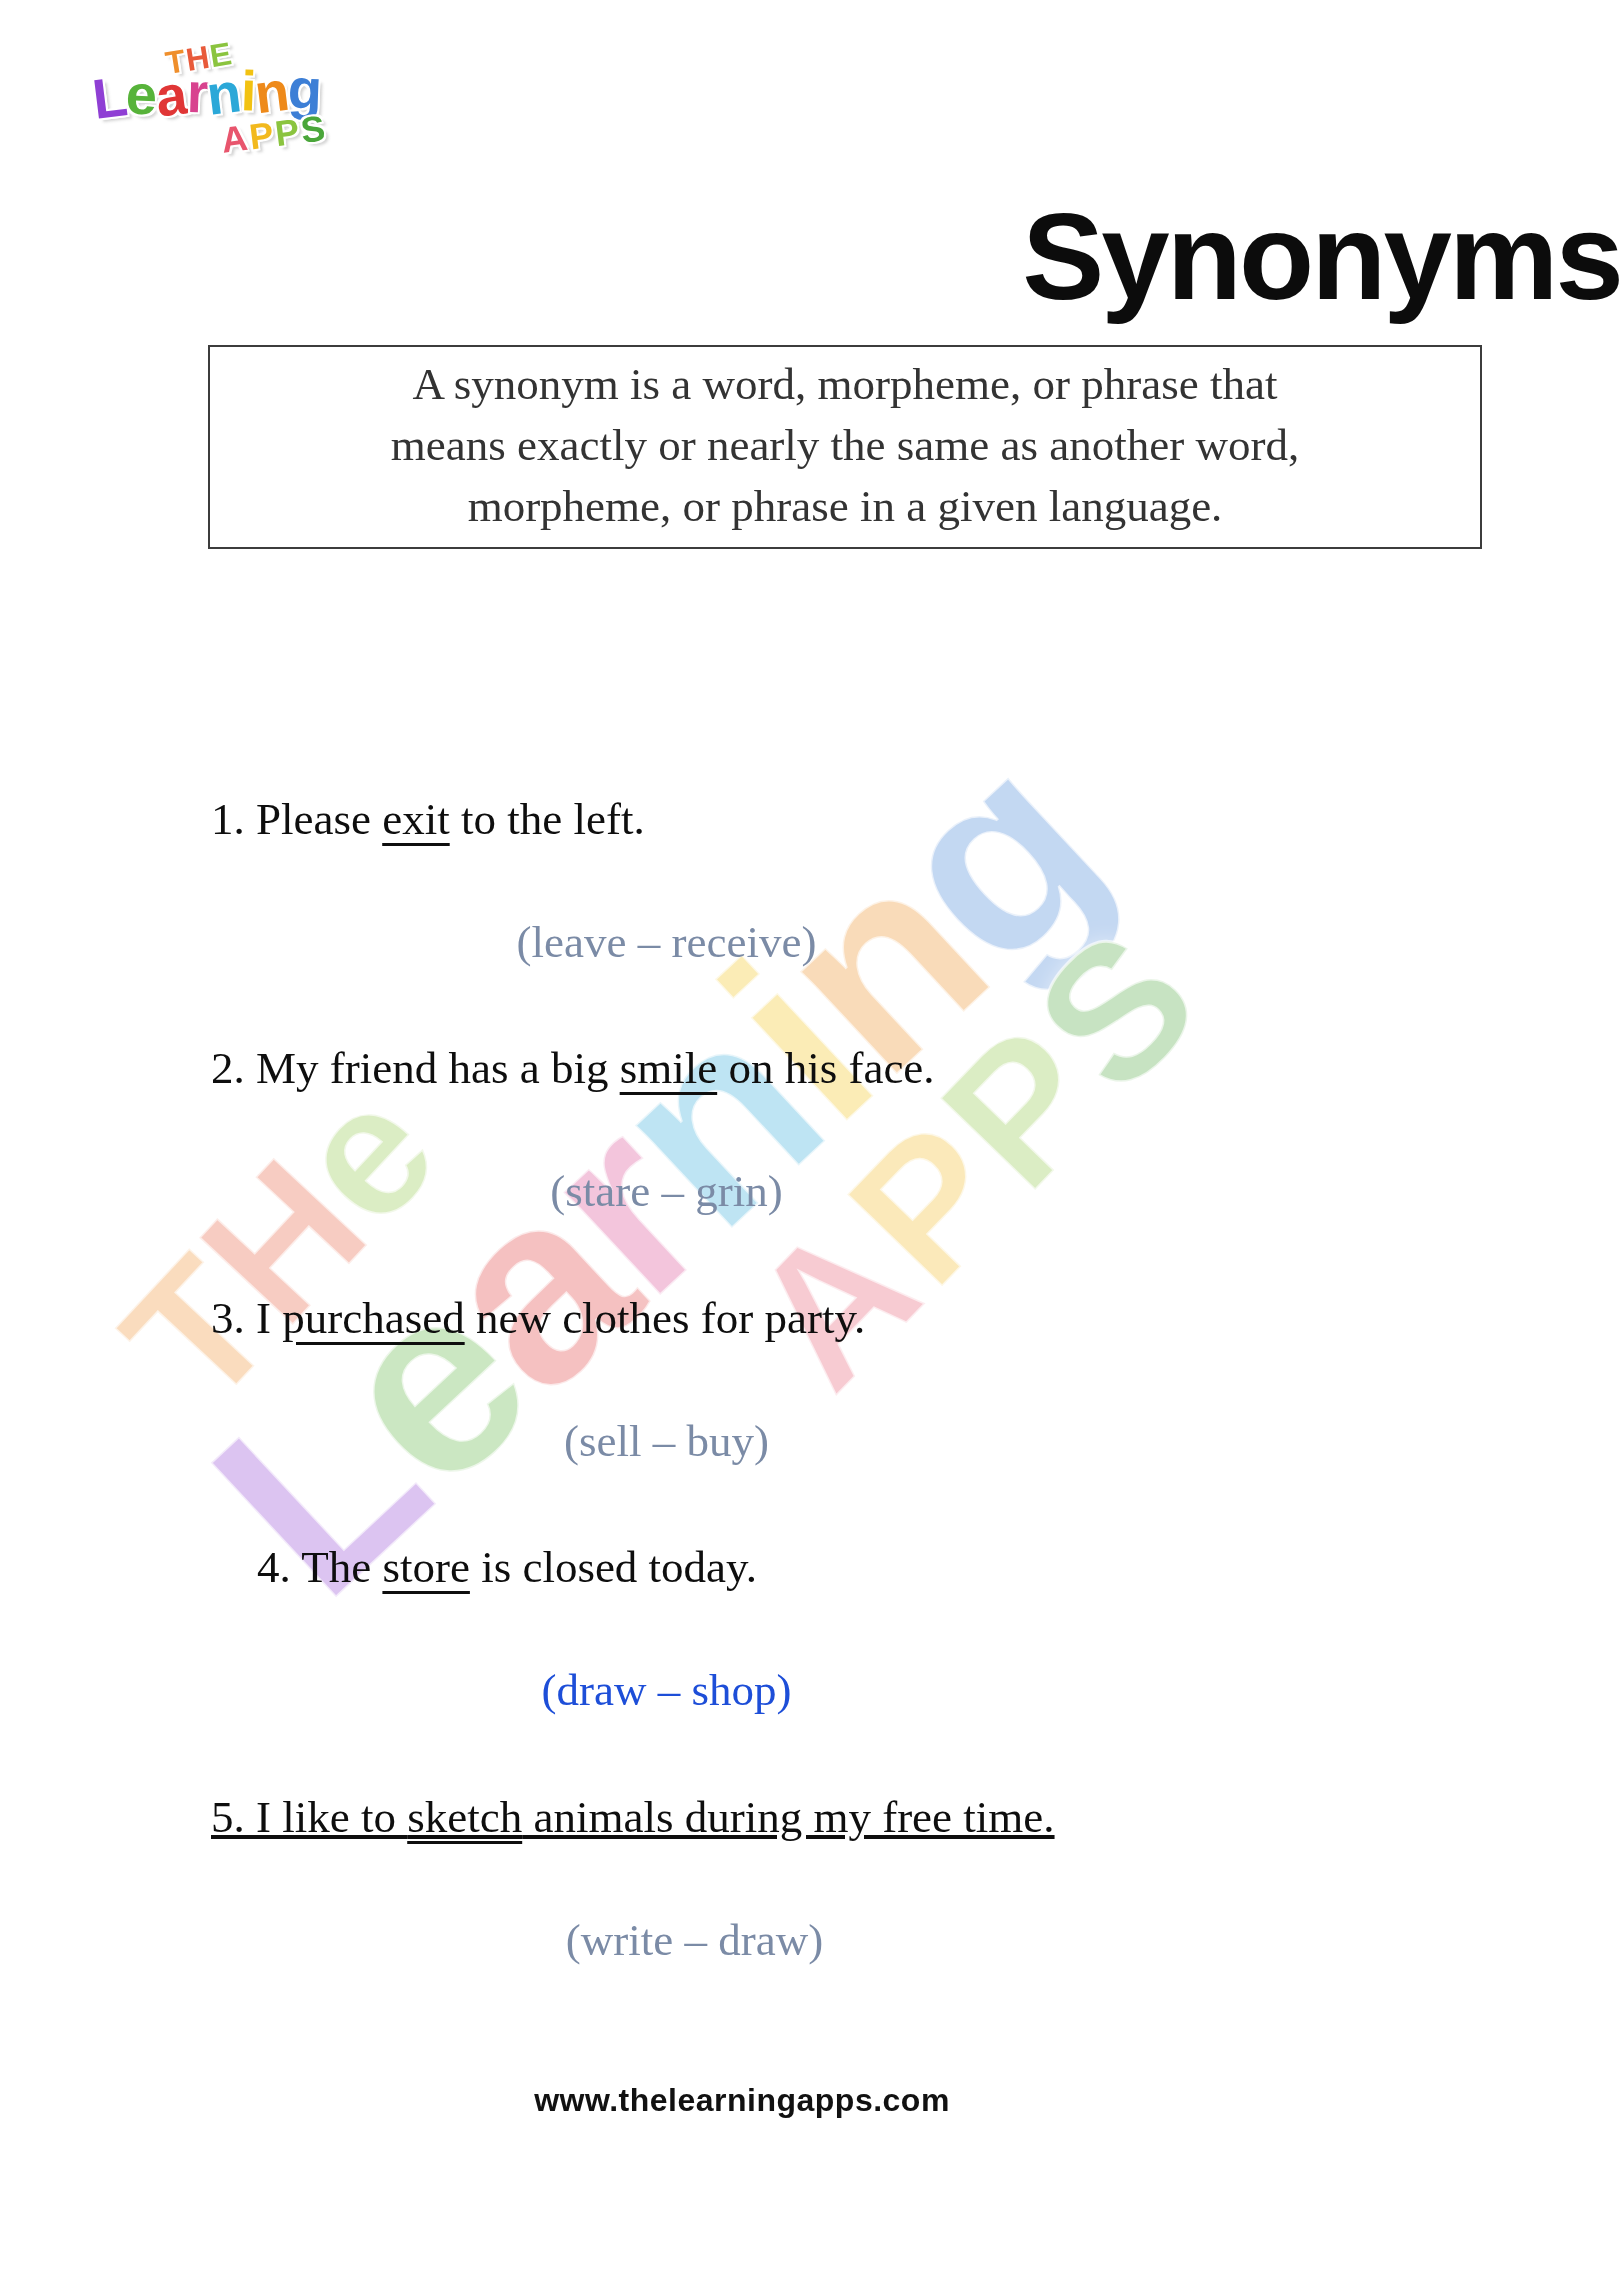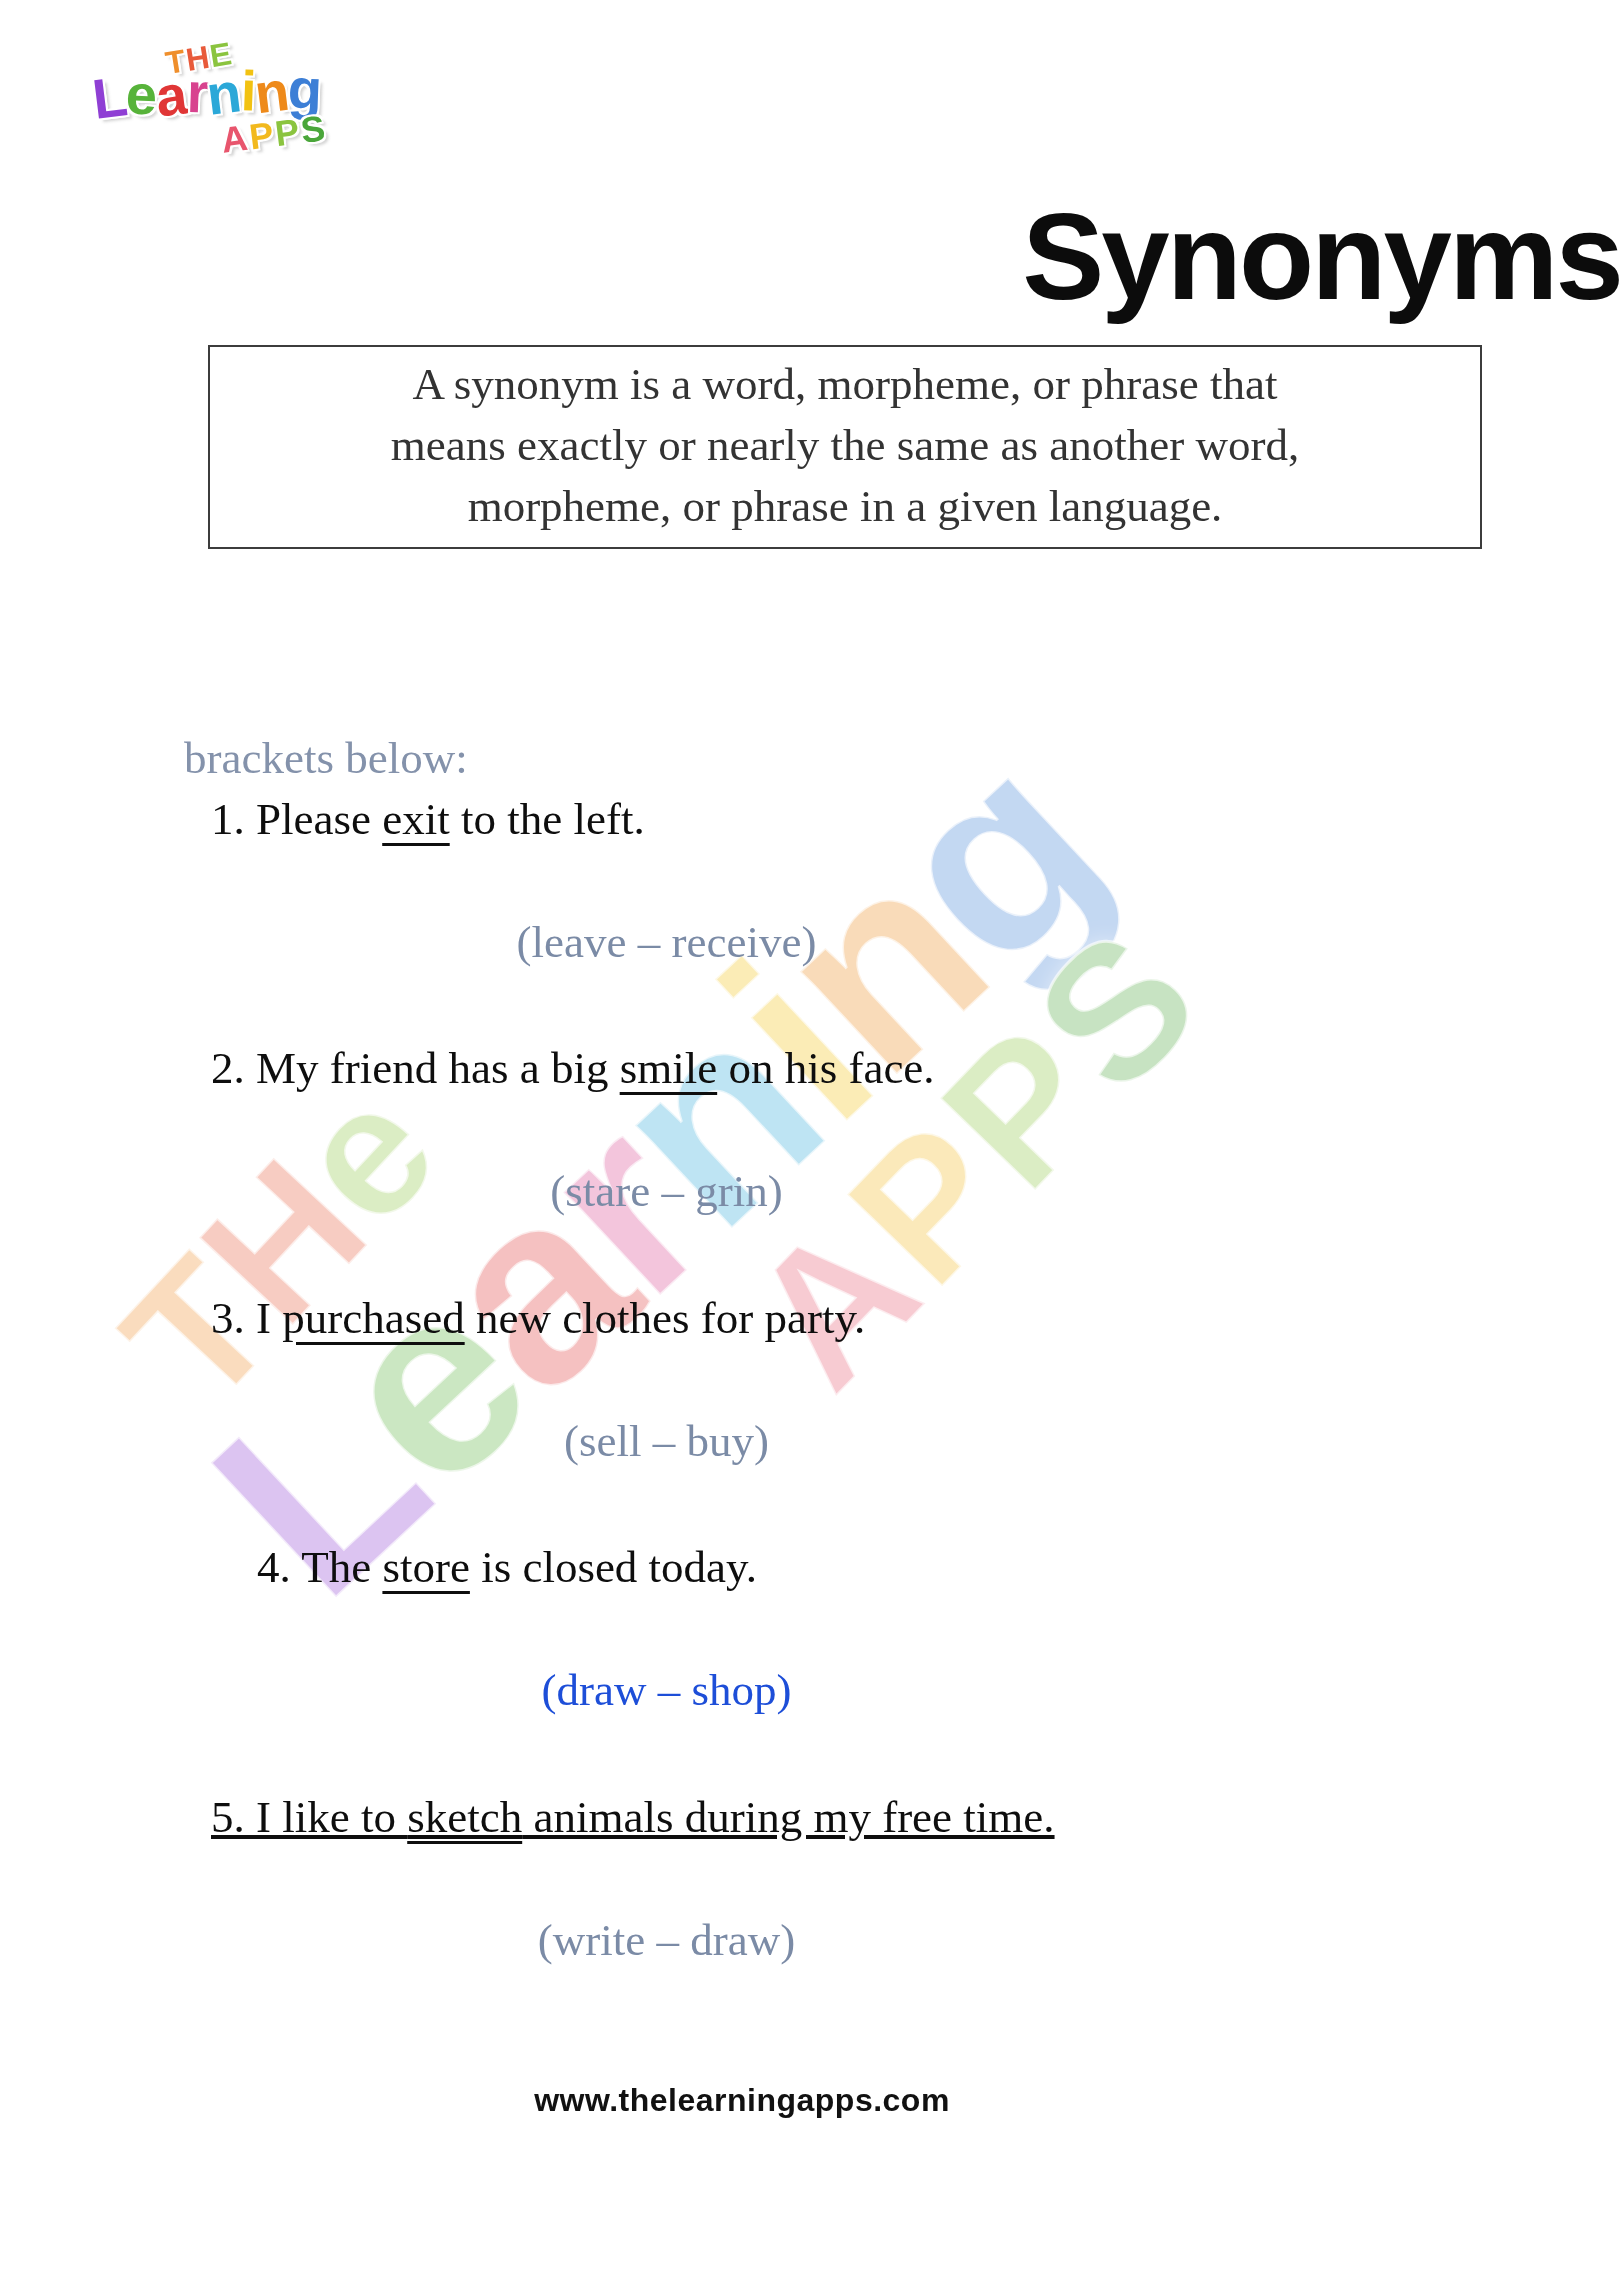--- a/index.html
+++ b/index.html
@@ -76,21 +76,21 @@
   }
   .options{
     position:absolute;left:0;width:1333px;
     text-align:center;
     font-size:45px;line-height:55px;
   }
   .s1{top:792px;} .o1{top:915px;}
   .s2{top:1041px;} .o2{top:1164px;}
   .s3{top:1291px;} .o3{top:1414px;}
   .s4{top:1540px;margin-left:46px;} .o4{top:1663px;}
-  .s5{top:1790px;text-decoration:underline;} .o5{top:1913px;}
+  .s5{top:1790px;text-decoration:underline;} .o5{top:1913px;padding-left:28px;}
   .footer{
     position:absolute;left:0;top:2082px;width:1484px;
     text-align:center;
     font-family:"Liberation Sans", sans-serif;
     font-weight:bold;font-size:32px;letter-spacing:0.5px;
     color:#111111;
   }
 </style>
 </head>
 <body>
@@ -113,21 +113,20 @@
 
     <div class="doc-title">Synonyms</div>
 
     <div class="def-box">
       <div>A synonym is a word, morpheme, or phrase that</div>
       <div>means exactly or nearly the same as another word,</div>
       <div>morpheme, or phrase in a given language.</div>
     </div>
 
     <div class="question" style="color: rgb(132, 146, 171);">
-      <div>brackets below:</div>
     </div>
 
     <div class="sentence s1"><span>1. Please </span><span class="uword">exit</span><span> to the left.</span></div>
     <div class="options o1" style="color: rgb(123, 139, 166);">(leave – receive)</div>
 
     <div class="sentence s2"><span>2. My friend has a big </span><span class="uword">smile</span><span> on his face.</span></div>
     <div class="options o2" style="color: rgb(123, 139, 166);">(stare – grin)</div>
 
     <div class="sentence s3"><span>3. I </span><span class="uword">purchased</span><span> new clothes for party.</span></div>
     <div class="options o3" style="color: rgb(123, 139, 166);">(sell – buy)</div>

